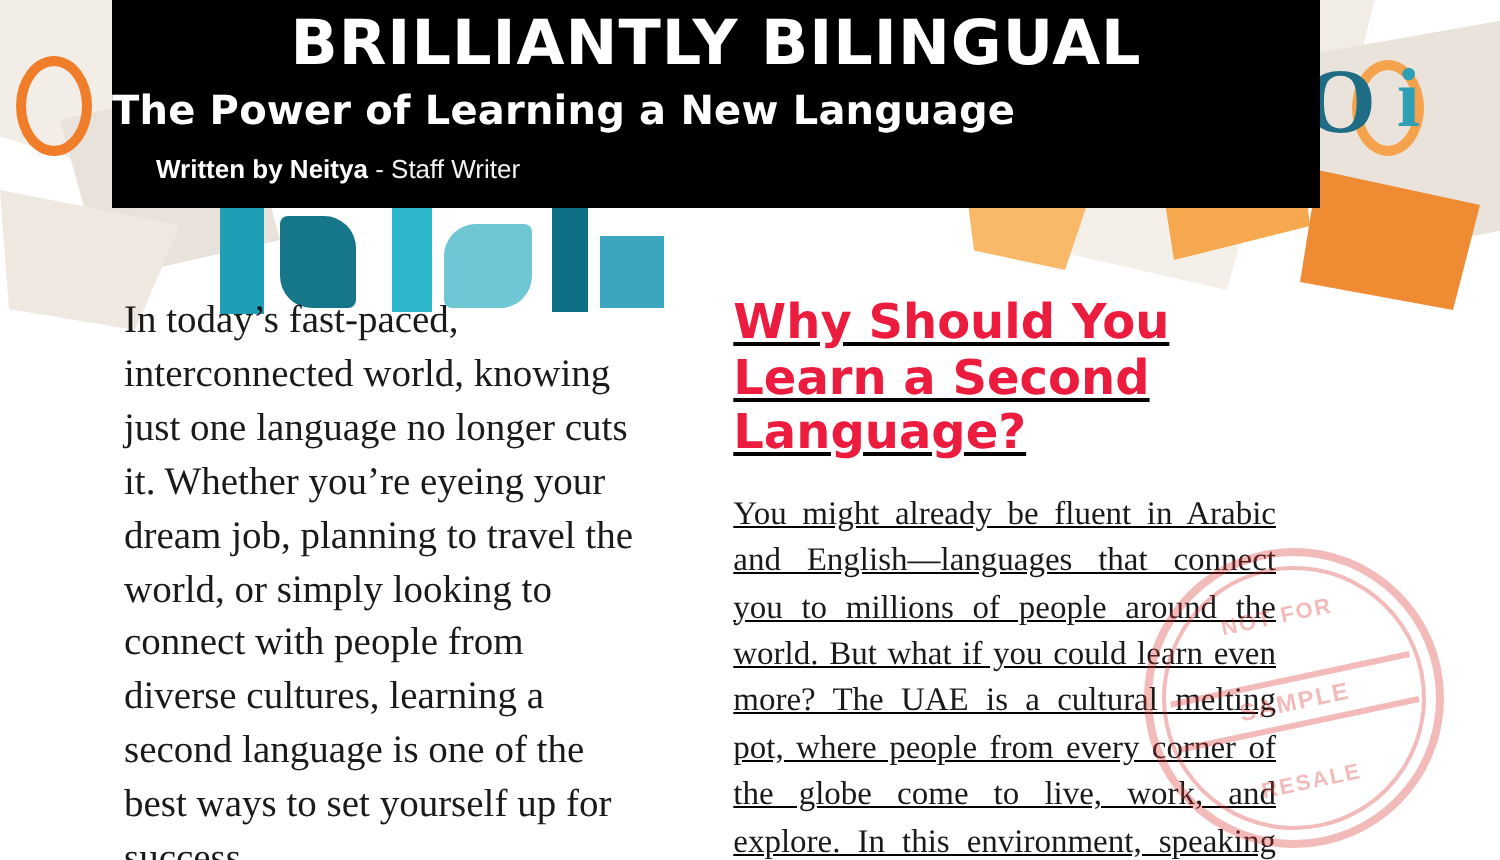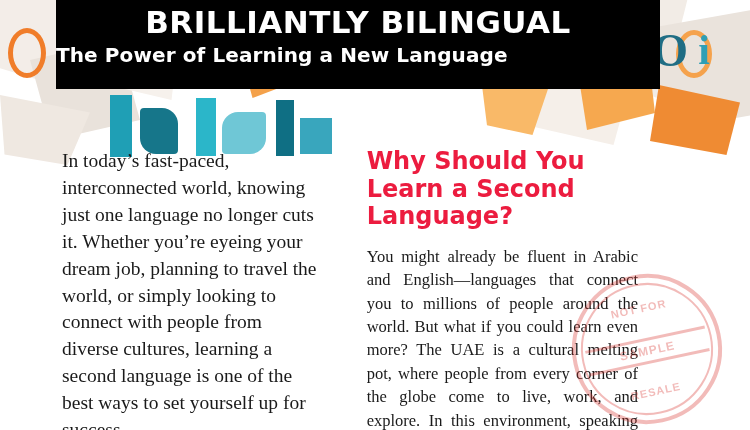--- a/index.html
+++ b/index.html
@@ -147,20 +147,21 @@
   .col {
     box-sizing: border-box;
   }
   .col-left {
     width: 375px;
     padding: 8px 28px 0 62px;
   }
   .col-right {
     width: 375px;
     padding: 8px 58px 0 18px;
+    text-decoration: underline;
   }
   .lead {
     font-family: "Liberation Serif", serif;
     font-size: 19.5px;
     line-height: 1.38;
     color: #1a1a1a;
     margin: 0;
   }
   .section-head {
     font-family: "DejaVu Sans", sans-serif;
@@ -262,20 +263,24 @@
   <div class="ring r1"></div>
   <div class="ring r2"></div>
 
   <div class="letter-o lo1">O</div>
   <div class="letter-o li1">i</div>
 </div>
 
 <div class="banner">
   <div class="banner-title">BRILLIANTLY BILINGUAL</div>
   <div class="banner-sub">The Power of Learning a New Language</div>
+  <div class="byline">
+    <span class="bold">Written by Neitya</span>
+    <span class="light">- Staff Writer</span>
+  </div>
 </div>
 
 <div class="columns">
   <div class="col col-left">
     <p class="lead">In today’s fast-paced, interconnected world, knowing just one language no longer cuts it. Whether you’re eyeing your dream job, planning to travel the world, or simply looking to connect with people from diverse cultures, learning a second language is one of the best ways to set yourself up for success.</p>
   </div>
   <div class="col col-right">
     <h2 class="section-head">Why Should You Learn a Second Language?</h2>
     <p class="body-text">You might already be fluent in Arabic and English—languages that connect you to millions of people around the world. But what if you could learn even more? The UAE is a cultural melting pot, where people from every corner of the globe come to live, work, and explore. In this environment, speaking more than one language</p>
   </div>

